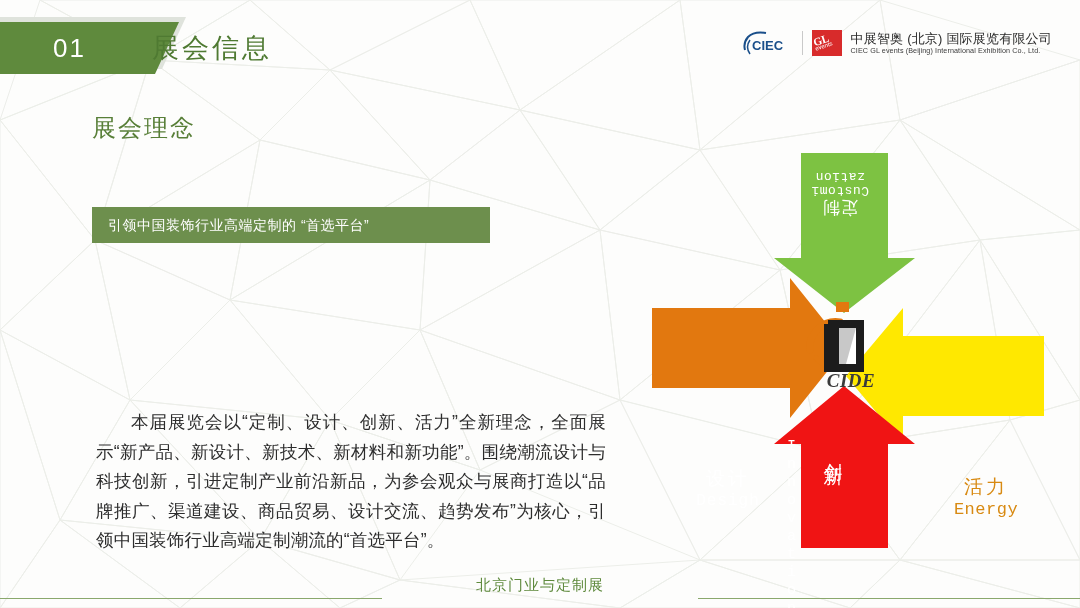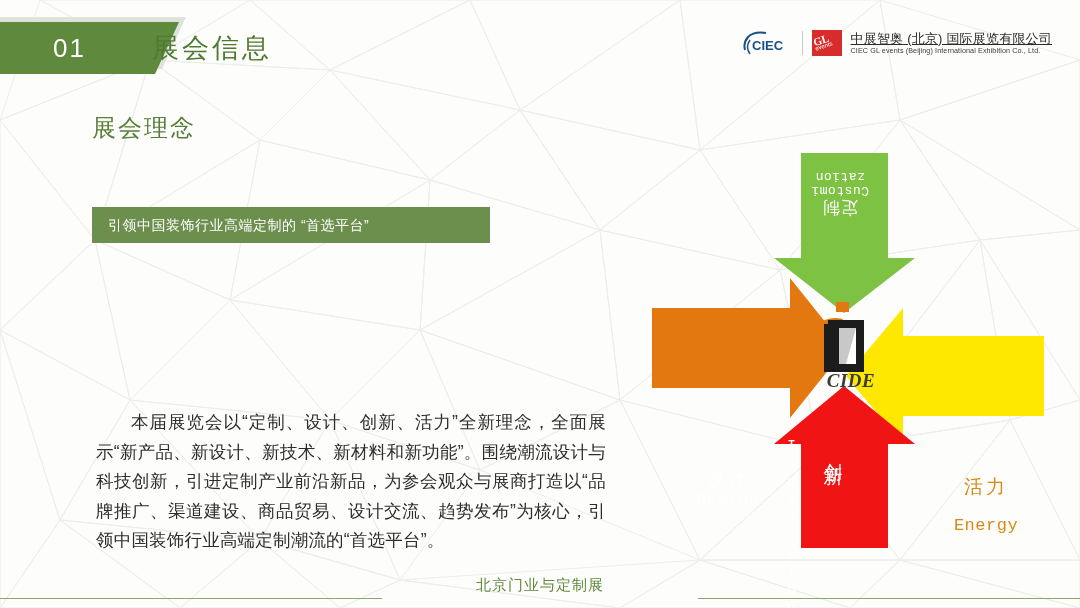--- a/index.html
+++ b/index.html
@@ -138,21 +138,20 @@
     color: #ffffff;
     font-size: 6px;
     transform: rotate(-18deg);
   }
   .corp-text-cn {
     font-size: 13px;
     color: #2b2b2b;
     line-height: 15px;
     letter-spacing: 0.2px;
     white-space: nowrap;
-    text-decoration: underline;
   }
   .corp-text-en {
     font-size: 7.2px;
     color: #3a3a3a;
     line-height: 10px;
     letter-spacing: 0.1px;
     white-space: nowrap;
   }
   .corp-divider {
     width: 1px;
@@ -259,21 +258,21 @@
   .label-left .en { font-size: 16px; letter-spacing: 1px; font-family: "Liberation Mono", monospace; margin-top: 2px;}
 
   
   .label-right {
     left: 288px;
     top: 328px;
     width: 120px;
     color: #d88a12;
   }
   .label-right .cn { font-size: 19px; letter-spacing: 3px; color:#d88a12; }
-  .label-right .en { font-size: 17px; letter-spacing: 0.5px; font-family: "Liberation Mono", monospace; color:#d88a12; margin-top: 18px;}
+  .label-right .en { font-size: 17px; letter-spacing: 0.5px; font-family: "Liberation Mono", monospace; color:#d88a12; margin-top: 2px;}
 
   
   .label-bot-en {
     position: absolute;
     left: 145px;
     top: 290px;
     color: #ffffff;
     font-size: 15px;
     font-family: "Liberation Mono", monospace;
     letter-spacing: 1px;

